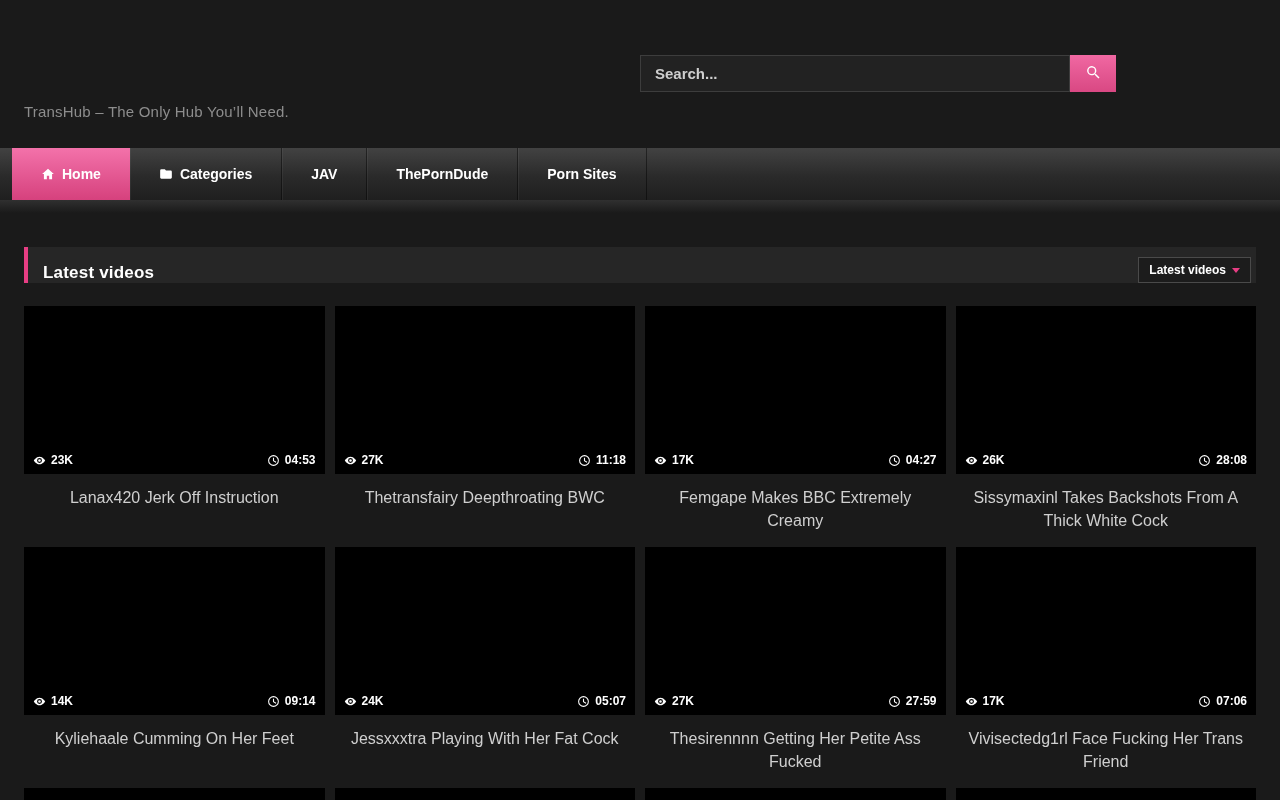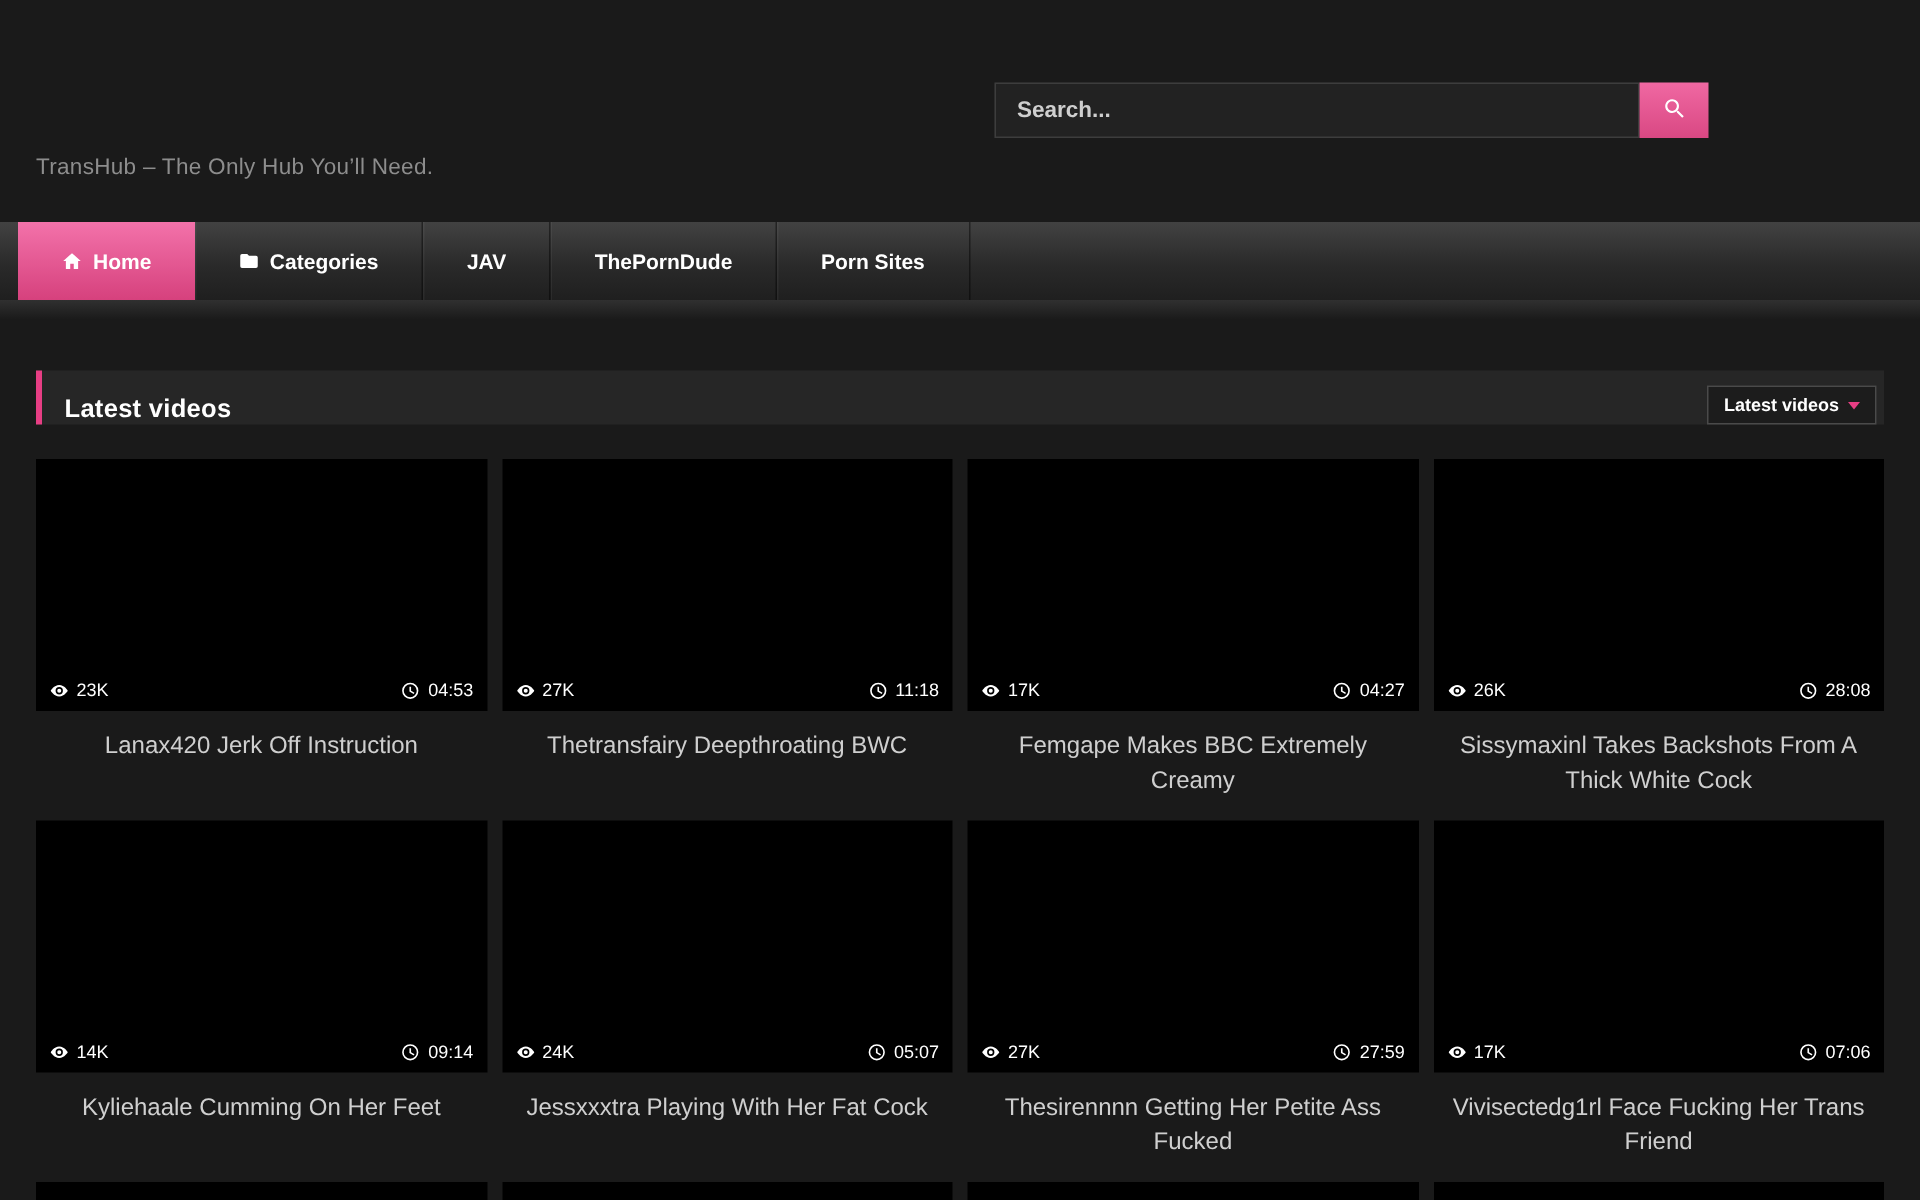--- a/index.html
+++ b/index.html
@@ -6,21 +6,21 @@
   html, body { width: 1280px; height: 800px; overflow: hidden; }
   body {
     background: #1a1a1a;
     font-family: "Liberation Sans", sans-serif;
     color: #fff;
   }
 
   
   .site-header { position: relative; height: 148px; background: #1a1a1a; }
   .search-wrap {
-    position: absolute; top: 55px; left: 663px;
+    position: absolute; top: 55px; left: 640px;
     display: flex; height: 37px;
   }
   .search-input {
     width: 430px; height: 37px;
     background: #222; border: 1px solid #3d3d3d;
     color: #ddd; font-size: 15px; font-weight: bold;
     padding: 0 14px; outline: none;
     font-family: "Liberation Sans", sans-serif;
   }
   .search-input::placeholder { color: #cfcfcf; font-weight: bold; }
@@ -86,21 +86,21 @@
     grid-template-columns: repeat(4, 1fr);
     column-gap: 10px; row-gap: 0;
   }
   .video-card { cursor: pointer; }
   .thumb {
     position: relative; height: 168px; background: #000;
   }
   .thumb-stats {
     position: absolute; left: 9px; right: 9px; bottom: 7px;
     display: flex; justify-content: space-between; align-items: center;
-    font-size: 12px; font-weight: normal; color: #fff;
+    font-size: 12px; font-weight: bold; color: #fff;
   }
   .stat { display: flex; align-items: center; gap: 5px; }
   .stat svg { display: block; }
   .video-title {
     min-height: 73px; padding: 12px 10px 14px;
     text-align: center; font-size: 16px; color: #cfcfcf; line-height: 1.45;
   }
 </style>
 </head>
 <body>

